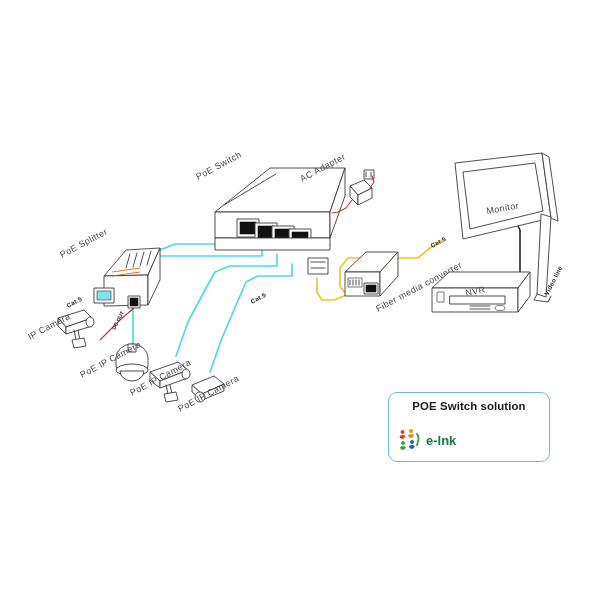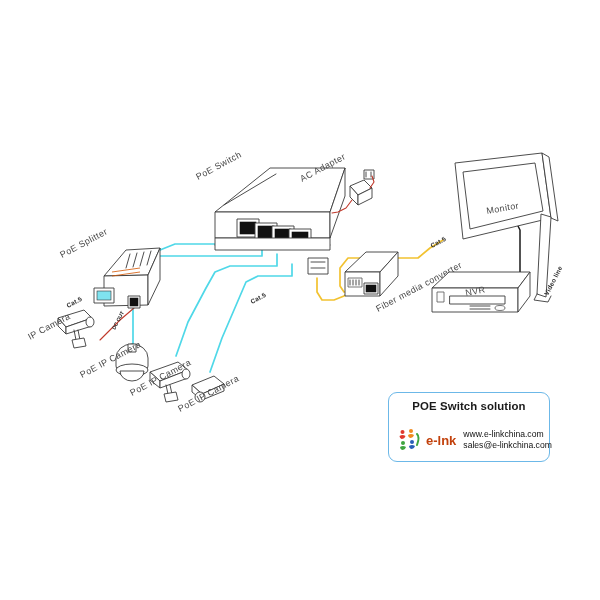--- a/index.html
+++ b/index.html
@@ -141,21 +141,21 @@
   }
   #brand-logo {
     width: 26px;
     height: 26px;
     flex: 0 0 26px;
     position: relative;
   }
   #brand-name {
     font-size: 13px;
     font-weight: bold;
-    color: #c2410c;
+    color: #15803d;
     margin-left: 3px;
     flex: 0 0 auto;
     font-family: "Liberation Sans", sans-serif;
   }
   #contact-col {
     margin-left: 7px;
     display: flex;
     flex-direction: column;
     justify-content: center;
     line-height: 1.25;
@@ -378,20 +378,16 @@
             <path d="M3,20 q3,-2 6,0 q-1,3 -4,3 q-2,-1 -2,-3 Z" fill="#3fa53f"></path>
           </g>
           <g>
             <circle cx="15" cy="15" r="2" fill="#2a5fb8"></circle>
             <path d="M12,19 q3,-2 6,0 q-1,3 -4,3 q-2,-1 -2,-3 Z" fill="#2a5fb8"></path>
           </g>
           <path d="M20,7 q3,3 0,11" stroke="#3fa53f" stroke-width="2" fill="none" stroke-linecap="round"></path>
         </svg>
       </div>
       <div id="brand-name">e-lnk</div>
-      <div id="contact-col">
-        <div class="contact-line">www.e-linkchina.com</div>
-        <div class="contact-line">sales@e-linkchina.com</div>
-      </div>
     </div>
   </div>
 
 </div>
 
 </body></html>

